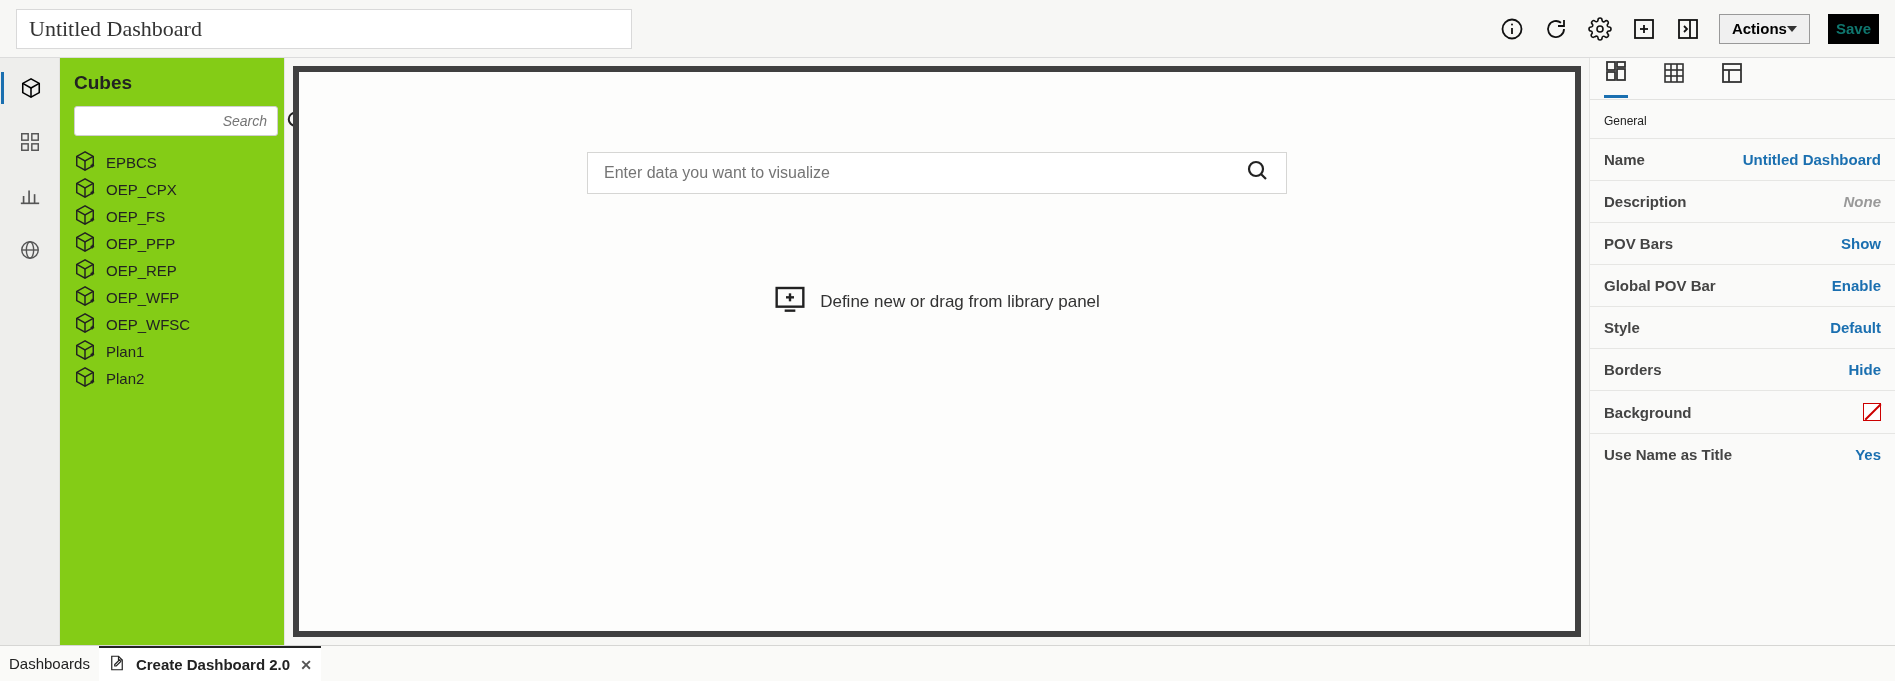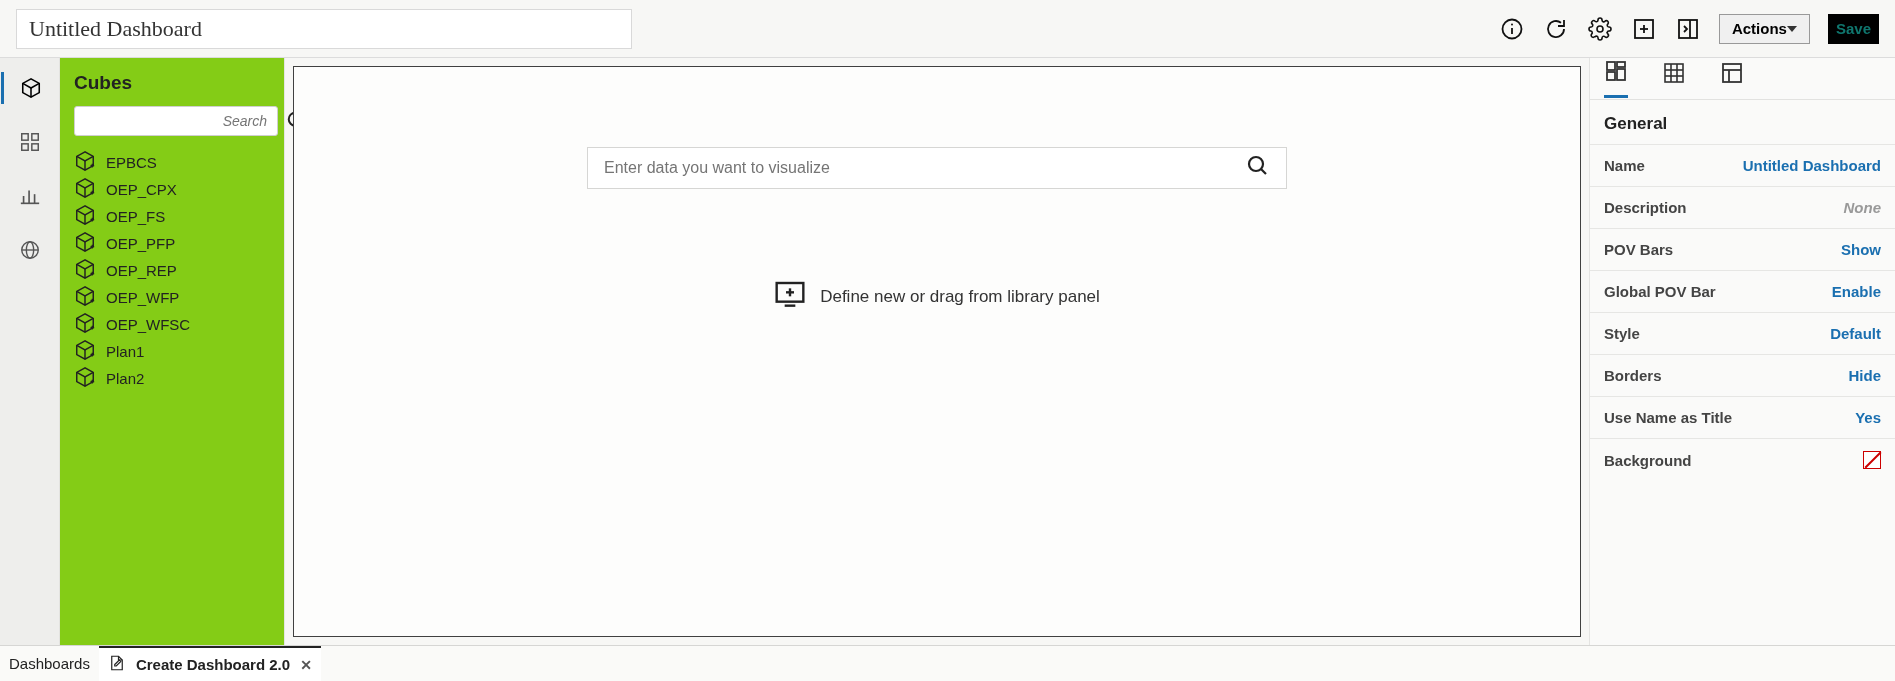--- a/index.html
+++ b/index.html
@@ -32,34 +32,34 @@
   .cubes-title { font-size:19px; font-weight:700; margin-bottom:12px; }
   .cubes-search-row { display:flex; align-items:center; gap:8px; margin-bottom:14px; }
   .cubes-search { flex:1; height:30px; border:1px solid #cfcfcf; border-radius:3px; padding:0 10px; font-style:italic; font-size:14px; color:#888;text-align:right; }
   .mag-btn { width:26px;height:26px; display:flex; align-items:center; justify-content:center; cursor:pointer;}
   .cube-list { display:flex; flex-direction:column; gap:2px; }
   .cube-item { display:flex; align-items:center; gap:10px; font-size:15px; cursor:pointer; }
   .cube-item svg { width:22px; height:22px; }
 
   
   .canvas { flex:1; padding:8px; }
-  .canvas-box { width:100%; height:100%; background:#fdfdfc; border:1px solid #404040; display:flex; flex-direction:column; align-items:center; padding-top:80px; }
+  .canvas-box { width:100%; height:100%; background:#fdfdfc; border:6px solid #404040; display:flex; flex-direction:column; align-items:center; padding-top:80px; }
   .viz-search { width:700px; height:42px; border:1px solid #d6d6d4; background:#fff; display:flex; align-items:center; padding:0 16px; }
   .viz-search input { flex:1; border:none; outline:none; font-size:16px; color:#666; }
   .drop-area { margin-top:90px; display:flex; flex-direction:row; align-items:center; gap:14px; }
   .drop-icon svg { width:32px; height:32px; }
   .drop-text { font-size:17px; color:#333; }
 
   
   .props { width:306px; border-left:1px solid #e4e4e2; background:#fafaf9; display:flex; flex-direction:column; }
   .props-tabs { height:42px; display:flex; align-items:center; gap:34px; padding-left:14px; border-bottom:1px solid #e2e2e0; }
   .ptab { padding-bottom:8px; cursor:pointer; }
   .ptab svg { width:24px; height:24px; stroke:#333; }
   .ptab.active { border-bottom:3px solid #1a6fb0; }
-  .props-section-title { font-weight:700; font-size:17px; padding:14px 14px 10px 14px; }
+  .props-section-title { font-weight:400; font-size:12px; padding:14px 14px 10px 14px; }
   .prop-row { display:flex; align-items:center; justify-content:space-between; padding:12px 14px; border-top:1px solid #e6e6e4; font-size:15px;font-weight:bold; }
   .prop-key { color:#444; }
   .prop-val { color:#1a6fb0; cursor:pointer; font-size:15px; }
   .prop-val.none { color:#999; font-style:italic; cursor:default; }
   .swatch { width:18px;height:18px; border:1px solid #c00; position:relative; background:#fff; cursor:pointer;}
   .swatch::after { content:""; position:absolute; left:-2px; top:7px; width:22px; height:2px; background:#c00; transform:rotate(-45deg); }
 
   
   .bottom { height:36px; border-top:1px solid #d6d6d4; display:flex; align-items:stretch; background:#fafaf8; }
   .btab { padding:0 9px; display:flex; align-items:center; gap:10px; font-size:15px; cursor:pointer; }
@@ -328,26 +328,26 @@
         </div>
         <div class="prop-row">
           <span class="prop-key">Style</span>
           <span class="prop-val">Default</span>
         </div>
         <div class="prop-row">
           <span class="prop-key">Borders</span>
           <span class="prop-val">Hide</span>
         </div>
         <div class="prop-row">
+          <span class="prop-key">Background</span>
+          <span class="swatch"></span>
+        </div>
+        <div class="prop-row">
           <span class="prop-key">Use Name as Title</span>
           <span class="prop-val">Yes</span>
-        </div>
-        <div class="prop-row">
-          <span class="prop-key">Background</span>
-          <span class="swatch"></span>
         </div>
       </div>
   </div>
 
 </div>
 
 <div class="bottom">
     <div class="btab">
       <span>Dashboards</span>
     </div>

